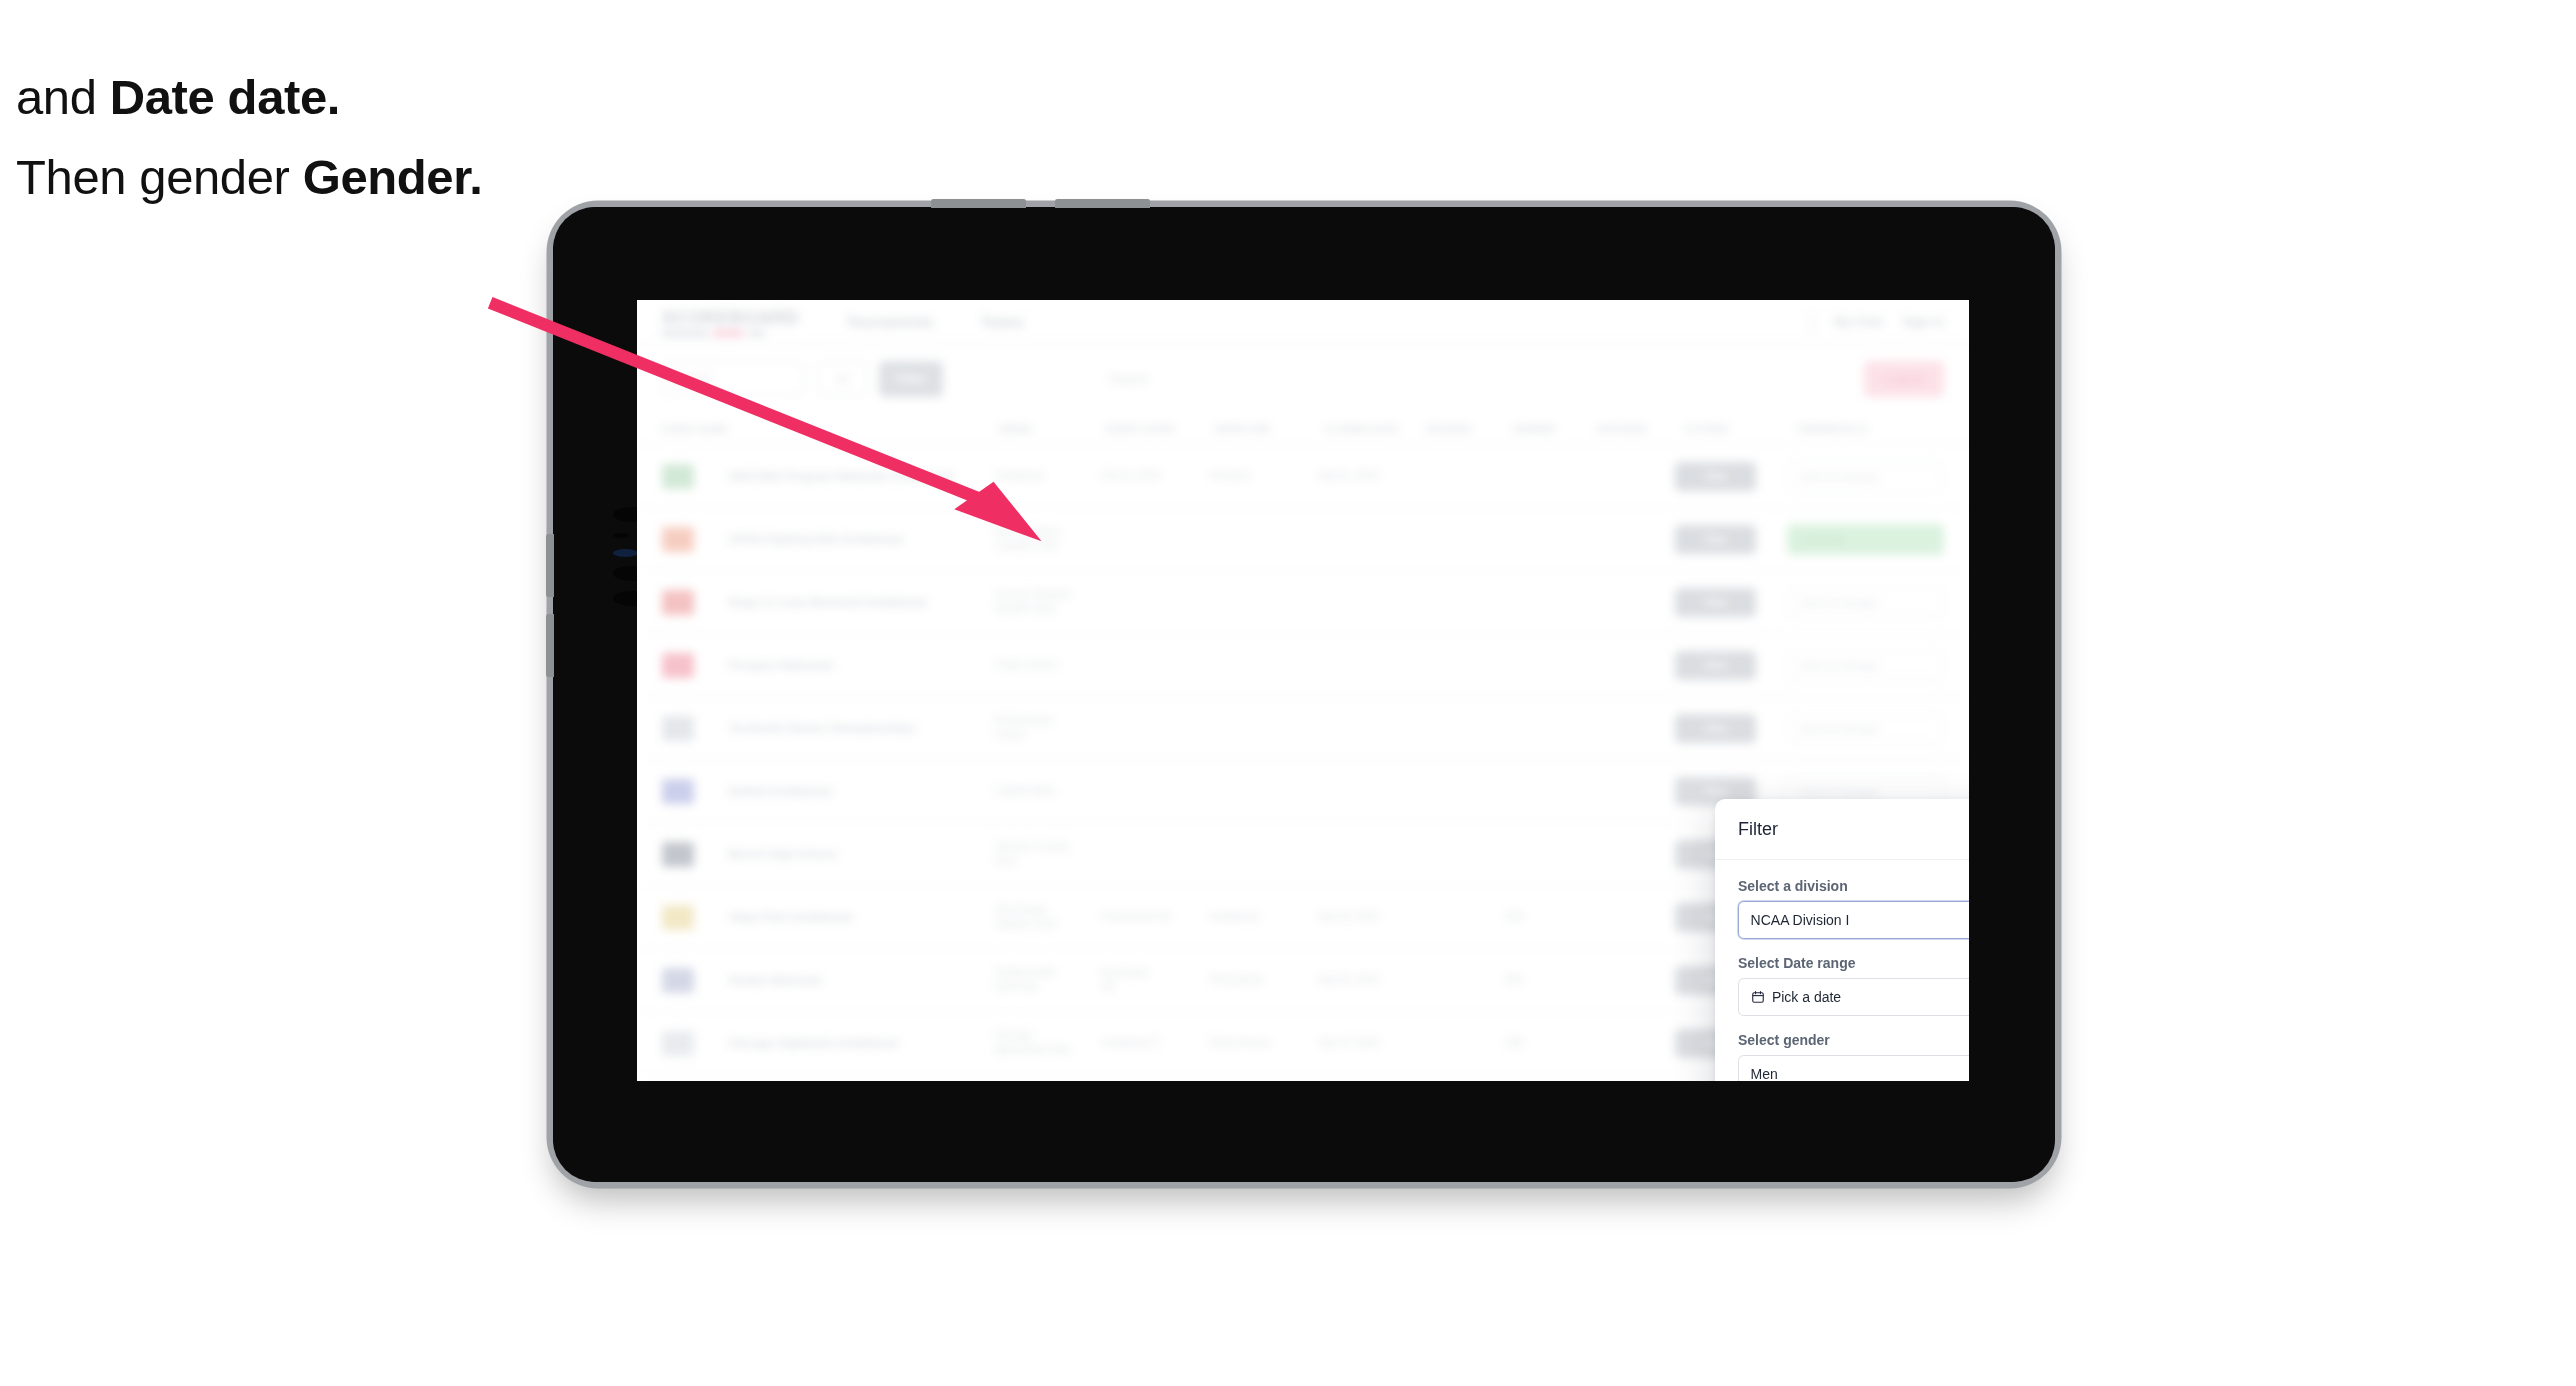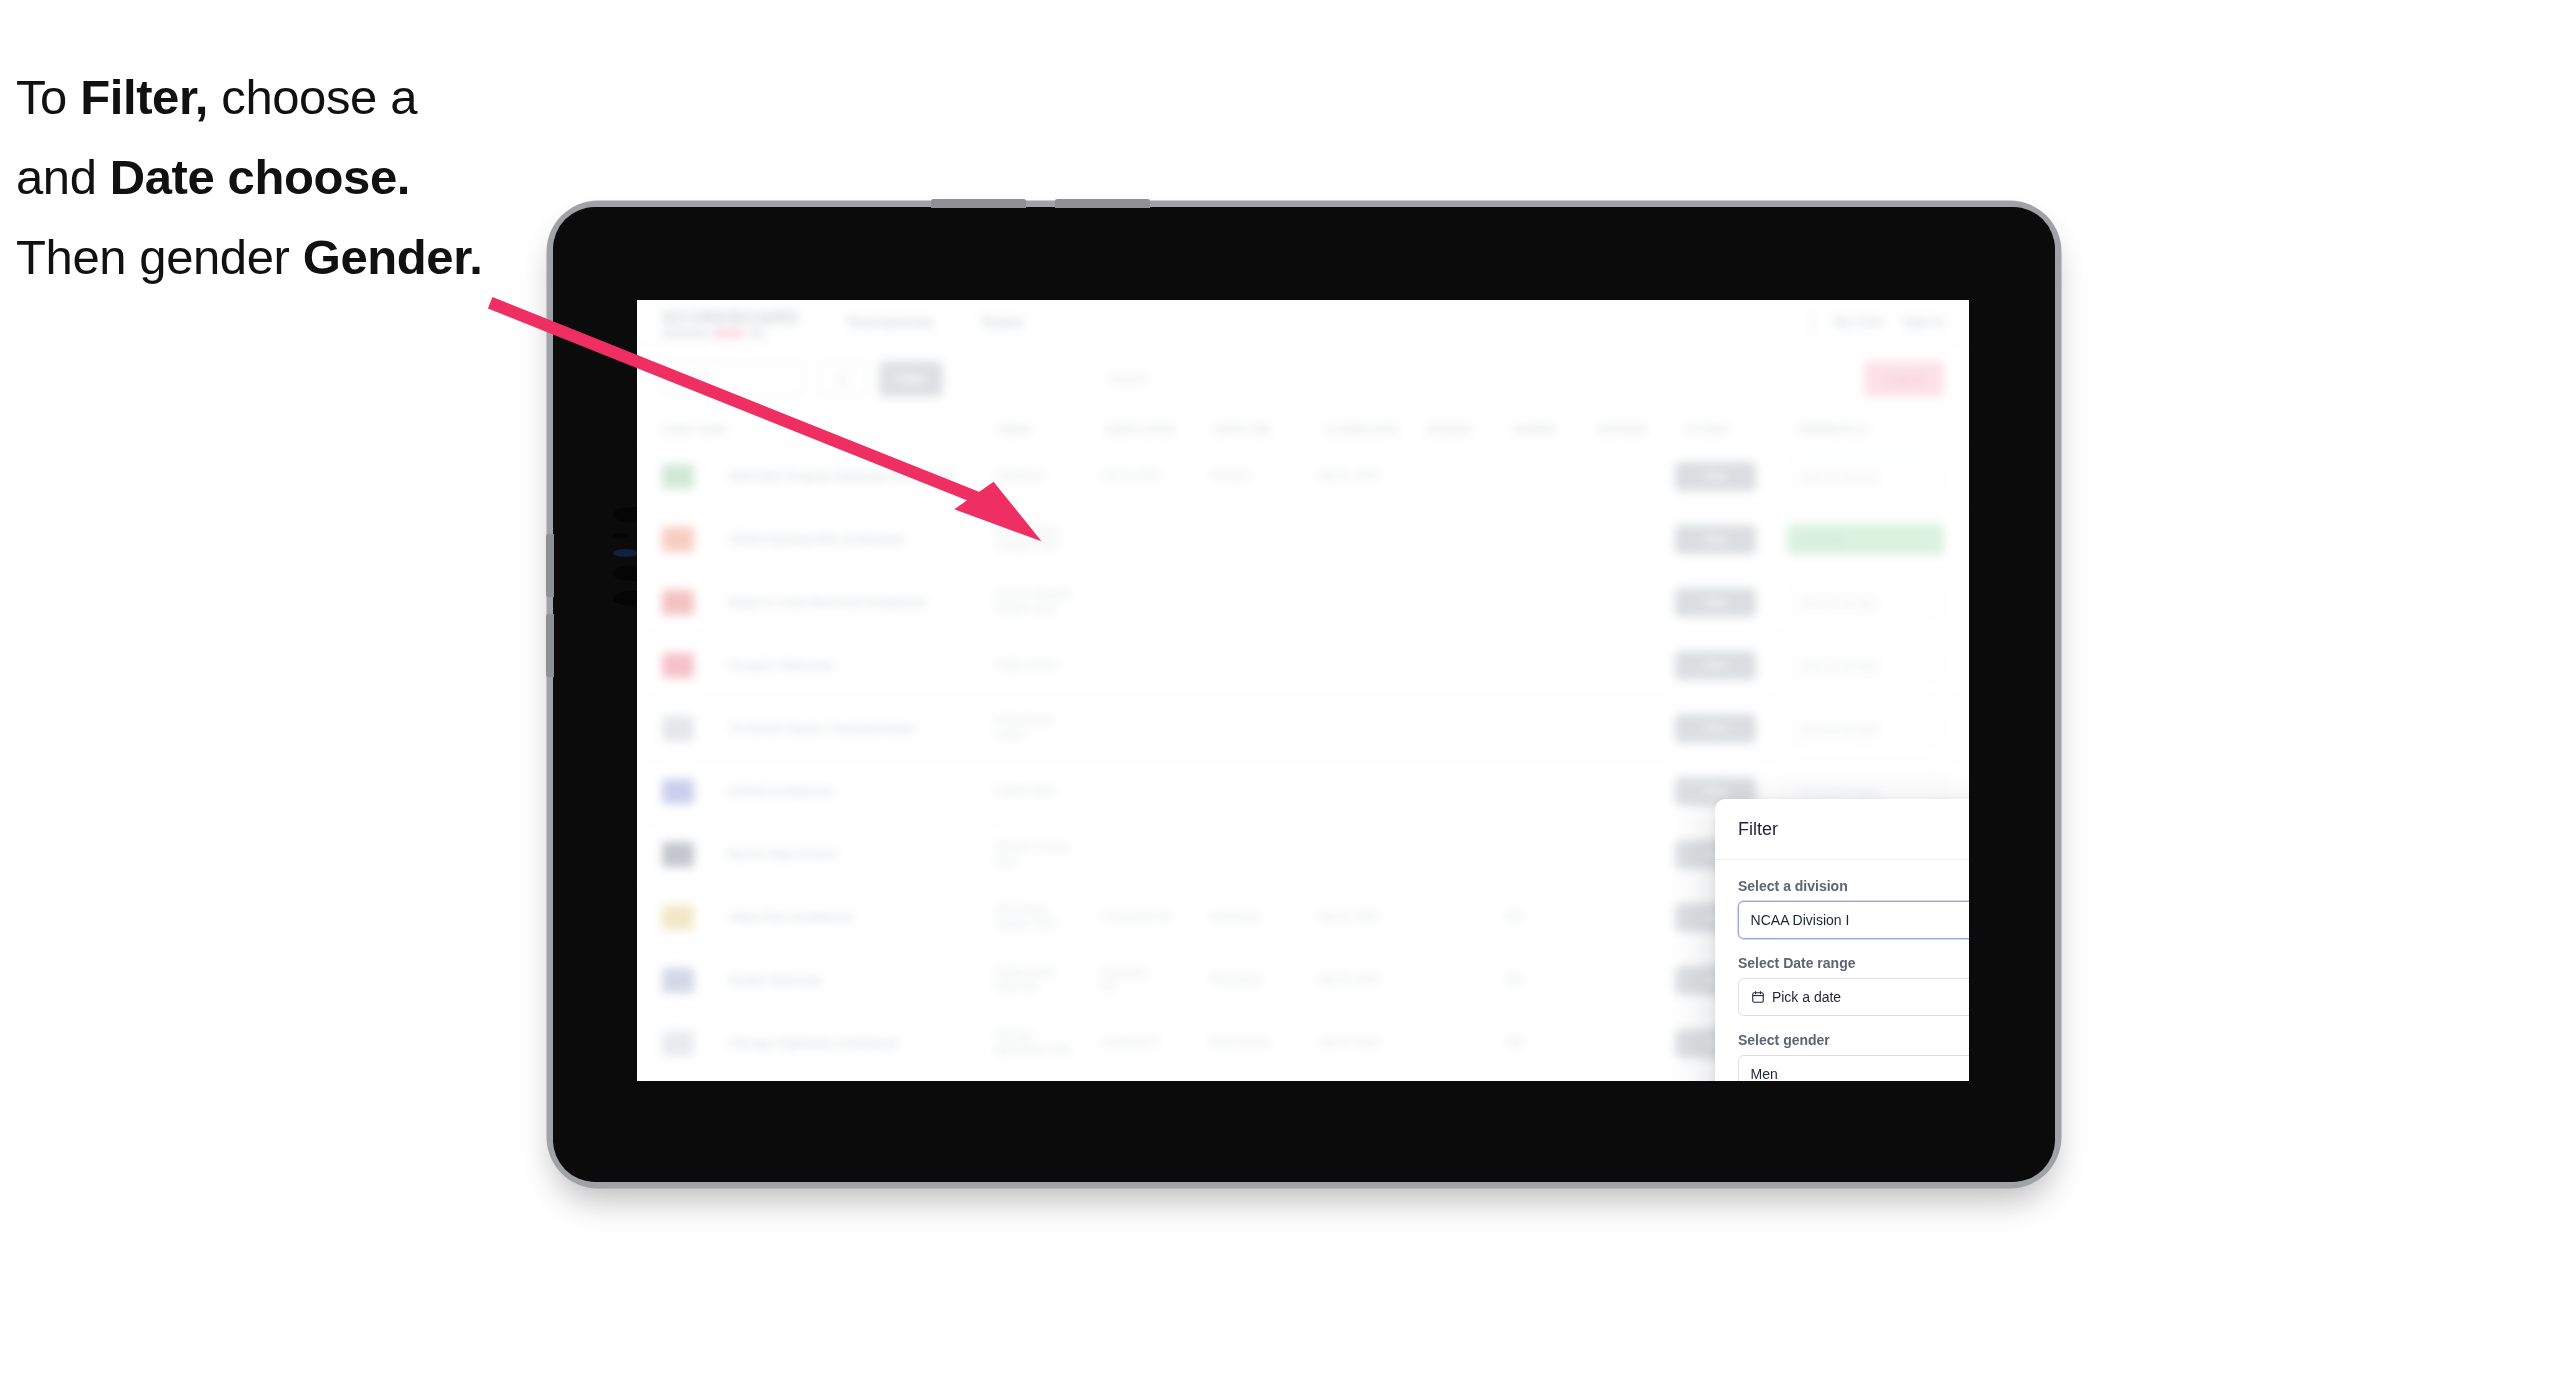--- a/index.html
+++ b/index.html
@@ -169,24 +169,21 @@
   .field-value { font-size: 14px; color: #1e2633; flex: 1; }
   .field-placeholder { font-size: 14px; color: #1e2633; }
 </style>
 </head>
 <body>
 
 <div id="stage">
 
   <div id="instruction">
     <div>
-      <span>To </span><b>Filter,</b><span> choose a</span>
-    </div>
-    <div>
-      <span>and </span><b>Date choose.</b>
+      <span>and </span><b>Date date.</b>
     </div>
     <div>
       <span>Then gender </span><b>Gender.</b>
     </div>
   </div>
 
   <div id="tablet">
     <div id="tablet-body"></div>
     <div class="hw-btn" id="btn-power"></div>
     <div class="hw-btn" id="btn-power2"></div>

